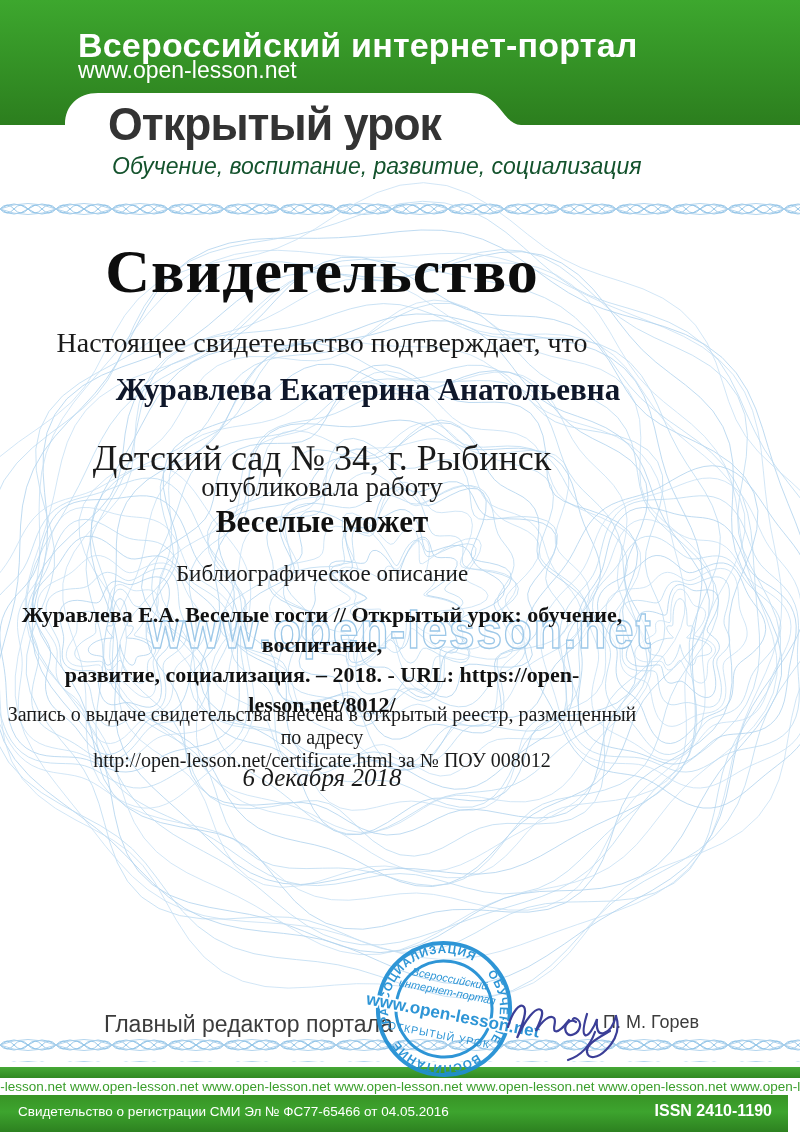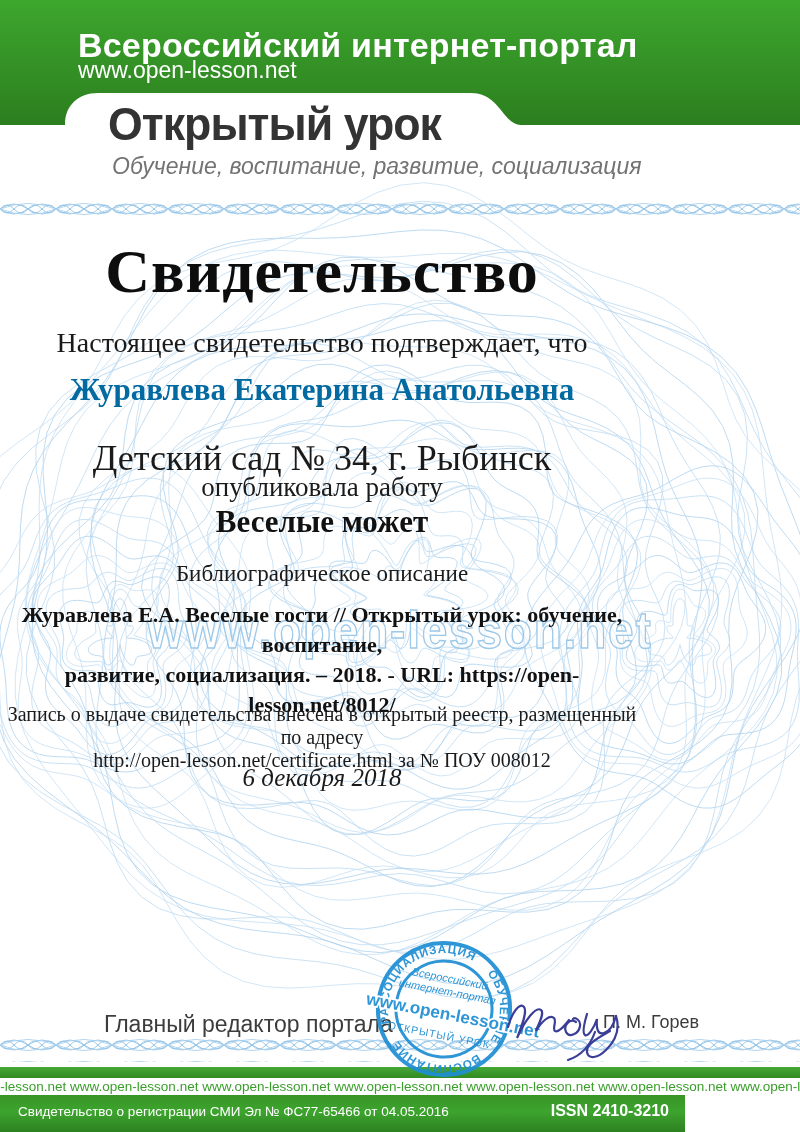--- a/index.html
+++ b/index.html
@@ -6,47 +6,47 @@
   #page{position:relative;width:800px;height:1132px;overflow:hidden;background:#fff;
         font-family:"Liberation Sans","DejaVu Sans",sans-serif;}
   #bg-svg{position:absolute;left:0;top:0;z-index:1;}
   
   .header{position:absolute;left:0;top:0;width:800px;height:130px;z-index:2;}
   .hdr-portal{position:absolute;left:78px;top:26px;color:#fff;font-size:34px;font-weight:bold;
               letter-spacing:.2px;z-index:3;}
   .hdr-url{position:absolute;left:78px;top:57px;color:#fff;font-size:23px;z-index:3;}
   .tab-title{position:absolute;left:108px;top:96px;color:#333;font-size:47px;font-weight:bold;
              letter-spacing:-1px;z-index:3;transform:scaleX(.95);transform-origin:left top;}
-  .tab-sub{position:absolute;left:112px;top:153px;color:#737373;font-size:23px;font-style:italic;z-index:3;}
+  .tab-sub{position:absolute;left:112px;top:153px;color:#14532d;font-size:23px;font-style:italic;z-index:3;}
   
   .ctr{position:absolute;left:0;width:644px;text-align:center;z-index:3;
        font-family:"Liberation Serif","DejaVu Serif",serif;color:#1a1a1a;}
   .cert-title{top:236px;font-size:62px;font-weight:bold;color:#0d0d0d;letter-spacing:1px;}
   .cert-confirm{top:327px;font-size:28px;}
-  .cert-name{top:372px;font-size:31px;font-weight:bold;color:#0369a1;}
+  .cert-name{top:372px;font-size:31px;font-weight:bold;color:#0f172a;padding-left:46px;}
   .cert-pos{top:410px;font-size:27px;}
   .cert-org{top:437px;font-size:36px;}
   .cert-action{top:472px;font-size:27px;}
   .cert-work{top:504px;font-size:31px;font-weight:bold;color:#111;}
   .biblio-label{top:561px;font-size:23px;}
   .biblio-text{top:592px;font-size:22px;font-weight:bold;color:#111;line-height:30px;margin-top:8px;}
   .usage{top:657px;font-size:20px;line-height:23px;}
   .registry{top:703px;font-size:20px;line-height:23px;}
   .cert-date{top:764px;font-size:25px;font-style:italic;}
   
   .editor-label{position:absolute;left:104px;top:1011px;font-size:23px;color:#3c3c3c;z-index:3;}
   .editor-name{position:absolute;left:603px;top:1012px;font-size:18px;color:#3c3c3c;z-index:3;}
   .stamp-svg{position:absolute;left:352px;top:918px;z-index:5;}
   .sig-svg{position:absolute;left:492px;top:972px;z-index:6;}
   
   .ftr-bar{position:absolute;left:0;top:1067px;width:800px;height:11px;z-index:2;
            background:linear-gradient(#46a836,#318a22);}
   .ftr-strip{position:absolute;left:0;top:1078px;width:800px;height:17px;background:#fff;z-index:2;overflow:hidden;}
   .ftr-strip-inner{position:absolute;left:-62px;top:1px;white-space:nowrap;color:#3a9e2b;font-size:13.5px;}
-  .ftr-block{position:absolute;left:0;top:1095px;width:685px;height:37px;z-index:2;
+  .ftr-block{position:absolute;left:0;top:1095px;width:788px;height:37px;z-index:2;
              background:linear-gradient(#389426,#3da42e 45%,#2d8120);}
   .ftr-reg{position:absolute;left:18px;top:9px;color:#fff;font-size:13.5px;}
   .ftr-issn{position:absolute;right:16px;top:7px;color:#fff;font-size:16px;font-weight:bold;}
 </style>
 </head>
 <body>
 
 <div id="page">
 
   <svg id="bg-svg" width="800" height="1132">
@@ -193,16 +193,16 @@
       <path d="M103,60 C98,74 88,84 76,88"></path>
     </g>
   </svg>
 
   <div class="ftr-bar"></div>
   <div class="ftr-strip">
     <div class="ftr-strip-inner">www.open-lesson.net www.open-lesson.net www.open-lesson.net www.open-lesson.net www.open-lesson.net www.open-lesson.net www.open-lesson.net www.open-lesson.net www.open-lesson.net www.open-lesson.net</div>
   </div>
   <div class="ftr-block">
     <div class="ftr-reg">Свидетельство о регистрации СМИ Эл № ФС77-65466 от 04.05.2016</div>
-    <div class="ftr-issn">ISSN 2410-3210</div>
+    <div class="ftr-issn">ISSN 2410-1190</div>
   </div>
 
 </div>
 
 </body></html>

